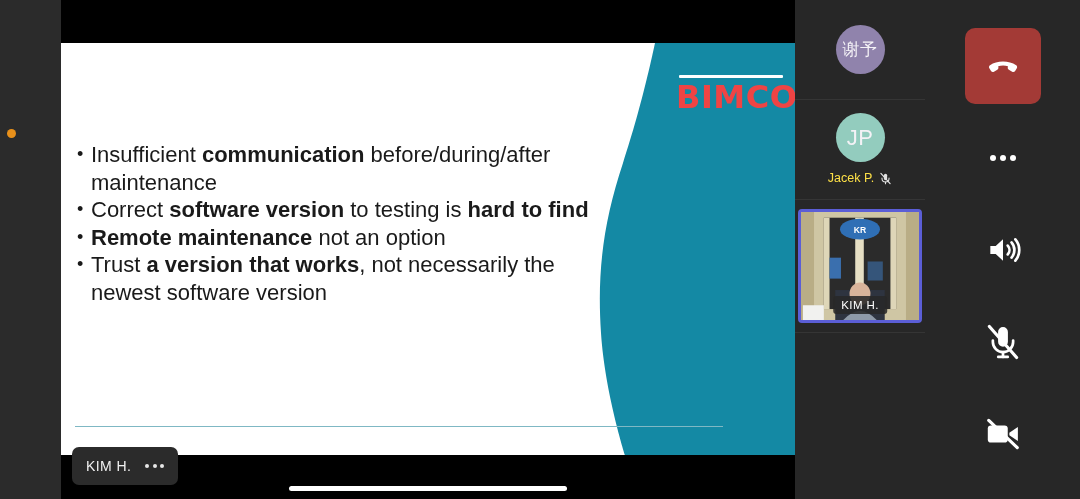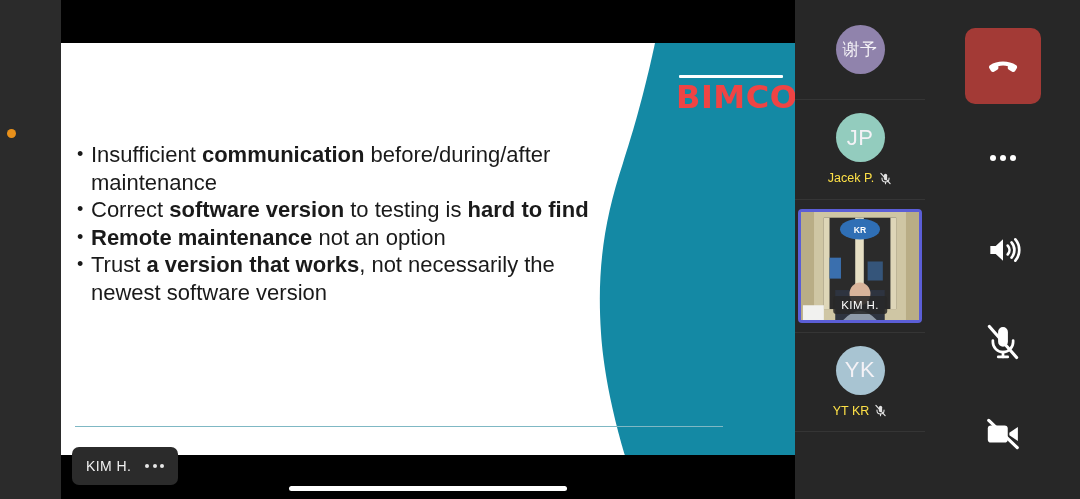--- a/index.html
+++ b/index.html
@@ -332,32 +332,20 @@
           <text x="62" y="22" font-size="9" font-weight="bold" fill="#ffffff" text-anchor="middle" font-family="Liberation Sans, sans-serif">KR</text>
           <rect x="36" y="82" width="52" height="32" fill="#2e3440"></rect>
           <ellipse cx="62" cy="86" rx="11" ry="12" fill="#d9b49a"></ellipse>
           <path d="M44 114 q18 -20 36 0 z" fill="#8e9aa8"></path>
           <rect x="2" y="98" width="22" height="16" fill="#f1f1ef"></rect>
         </svg>
         <div class="vt-name">KIM H.</div>
       </div>
     </div>
 
-    <div class="rail-cell">
-      <div class="avatar" style="background: rgb(168, 196, 210);">YK</div>
-      <div class="rail-label">
-        <span>YT KR</span>
-        <svg class="mic-off-sm" width="13" height="13" viewBox="0 0 24 24">
-          <path d="M12 3a3 3 0 0 0-3 3v6a3 3 0 0 0 6 0V6a3 3 0 0 0-3-3z" fill="#e2e2e2"></path>
-          <path d="M5.5 11v1a6.5 6.5 0 0 0 13 0v-1" stroke="#e2e2e2" stroke-width="2" fill="none" stroke-linecap="round"></path>
-          <line x1="12" y1="18.5" x2="12" y2="21.5" stroke="#e2e2e2" stroke-width="2" stroke-linecap="round"></line>
-          <line x1="3.5" y1="2.5" x2="20.5" y2="21.5" stroke="#e2e2e2" stroke-width="2.2" stroke-linecap="round"></line>
-        </svg>
-      </div>
-    </div>
   </div>
 
   <div class="controls">
 
     <div class="ctrl end-call" style="background: rgb(163, 58, 54);">
       <svg width="38" height="38" viewBox="0 0 24 24">
         <path d="M12 9.2c-3.1 0-6 .85-8.2 2.3-.65.43-.82 1.3-.42 1.95l1.05 1.7c.4.64 1.22.84 1.87.47l2.1-1.2c.5-.28.77-.84.7-1.4l-.12-.93c1.9-.6 4.24-.6 6.14 0l-.12.93c-.07.56.2 1.12.7 1.4l2.1 1.2c.65.37 1.47.17 1.87-.47l1.05-1.7c.4-.65.23-1.52-.42-1.95C18 10.05 15.1 9.2 12 9.2z" fill="#ffffff"></path>
       </svg>
     </div>
 

